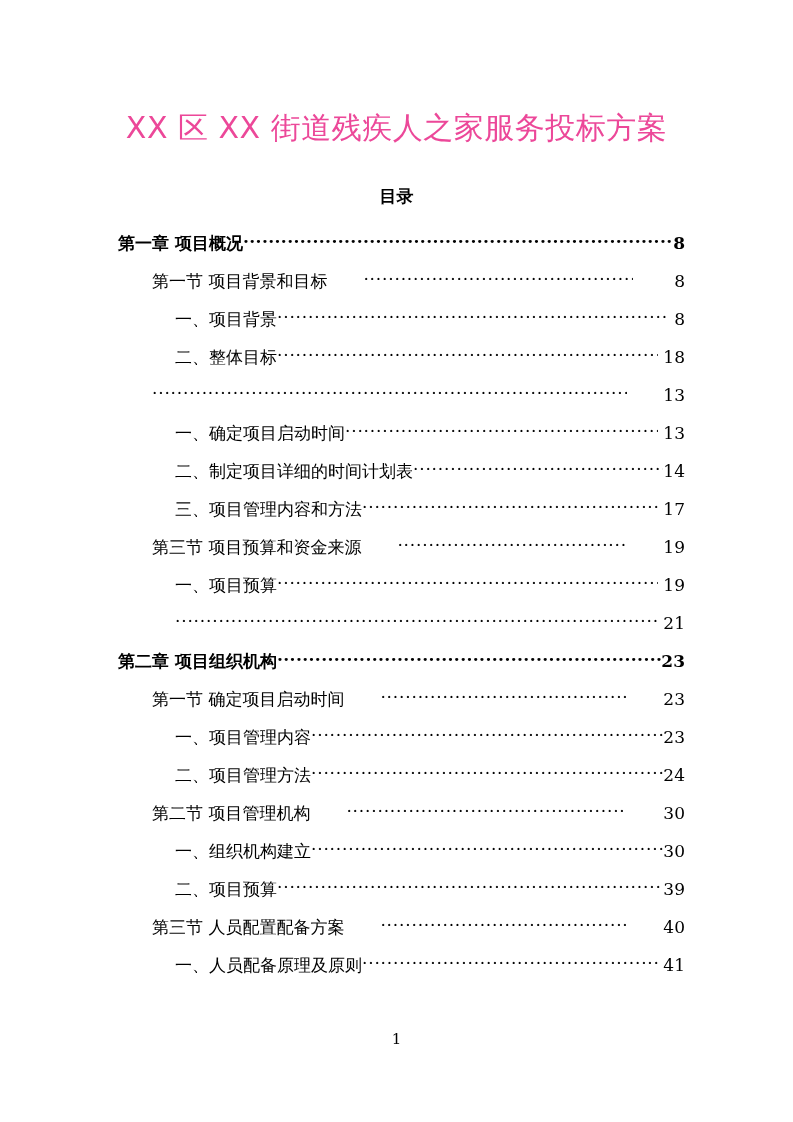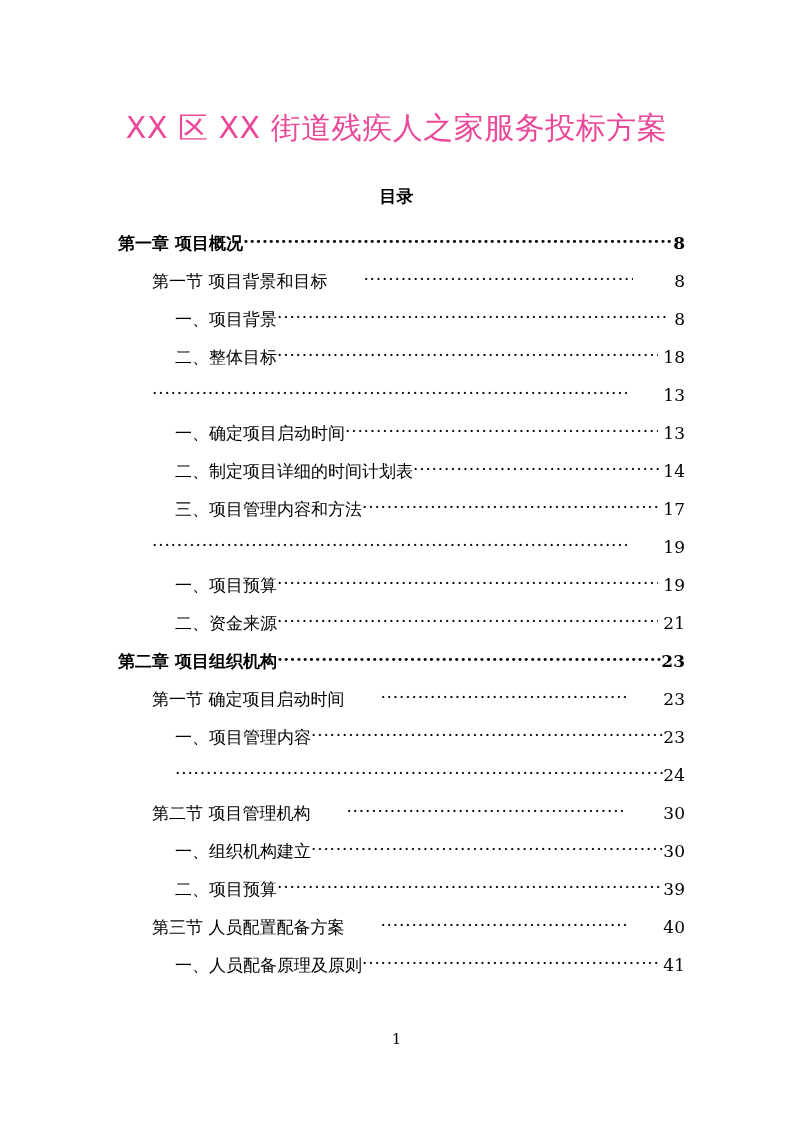--- a/index.html
+++ b/index.html
@@ -184,49 +184,50 @@
           <span class="label">二、制定项目详细的时间计划表</span>
           <span class="leader">·······································································································································································································</span>
           <span class="pageno">14</span>
         </div>
         <div class="toc-entry level-3 gap-before-num">
           <span class="label">三、项目管理内容和方法</span>
           <span class="leader">·······································································································································································································</span>
           <span class="pageno">17</span>
         </div>
         <div class="toc-entry level-2">
+          <span class="label">第三节  项目预算和资金来源</span>
           <span class="leader">·······································································································································································································</span>
           <span class="pageno">19</span>
         </div>
         <div class="toc-entry level-3 gap-before-num">
           <span class="label">一、项目预算</span>
           <span class="leader">·······································································································································································································</span>
           <span class="pageno">19</span>
         </div>
         <div class="toc-entry level-3 gap-before-num">
-          <span class="label">二、资金来源</span>
           <span class="leader">·······································································································································································································</span>
           <span class="pageno">21</span>
         </div>
         <div class="toc-entry level-1">
           <span class="label">第二章  项目组织机构</span>
           <span class="leader">·······································································································································································································</span>
           <span class="pageno">23</span>
         </div>
         <div class="toc-entry level-2">
           <span class="label">第一节  确定项目启动时间</span>
           <span class="leader">·······································································································································································································</span>
           <span class="pageno">23</span>
         </div>
         <div class="toc-entry level-3">
           <span class="label">一、项目管理内容</span>
           <span class="leader">·······································································································································································································</span>
           <span class="pageno">23</span>
         </div>
         <div class="toc-entry level-3">
+          <span class="label">二、项目管理方法</span>
           <span class="leader">·······································································································································································································</span>
           <span class="pageno">24</span>
         </div>
         <div class="toc-entry level-2">
           <span class="label">第二节  项目管理机构</span>
           <span class="leader">·······································································································································································································</span>
           <span class="pageno">30</span>
         </div>
         <div class="toc-entry level-3">
           <span class="label">一、组织机构建立</span>

